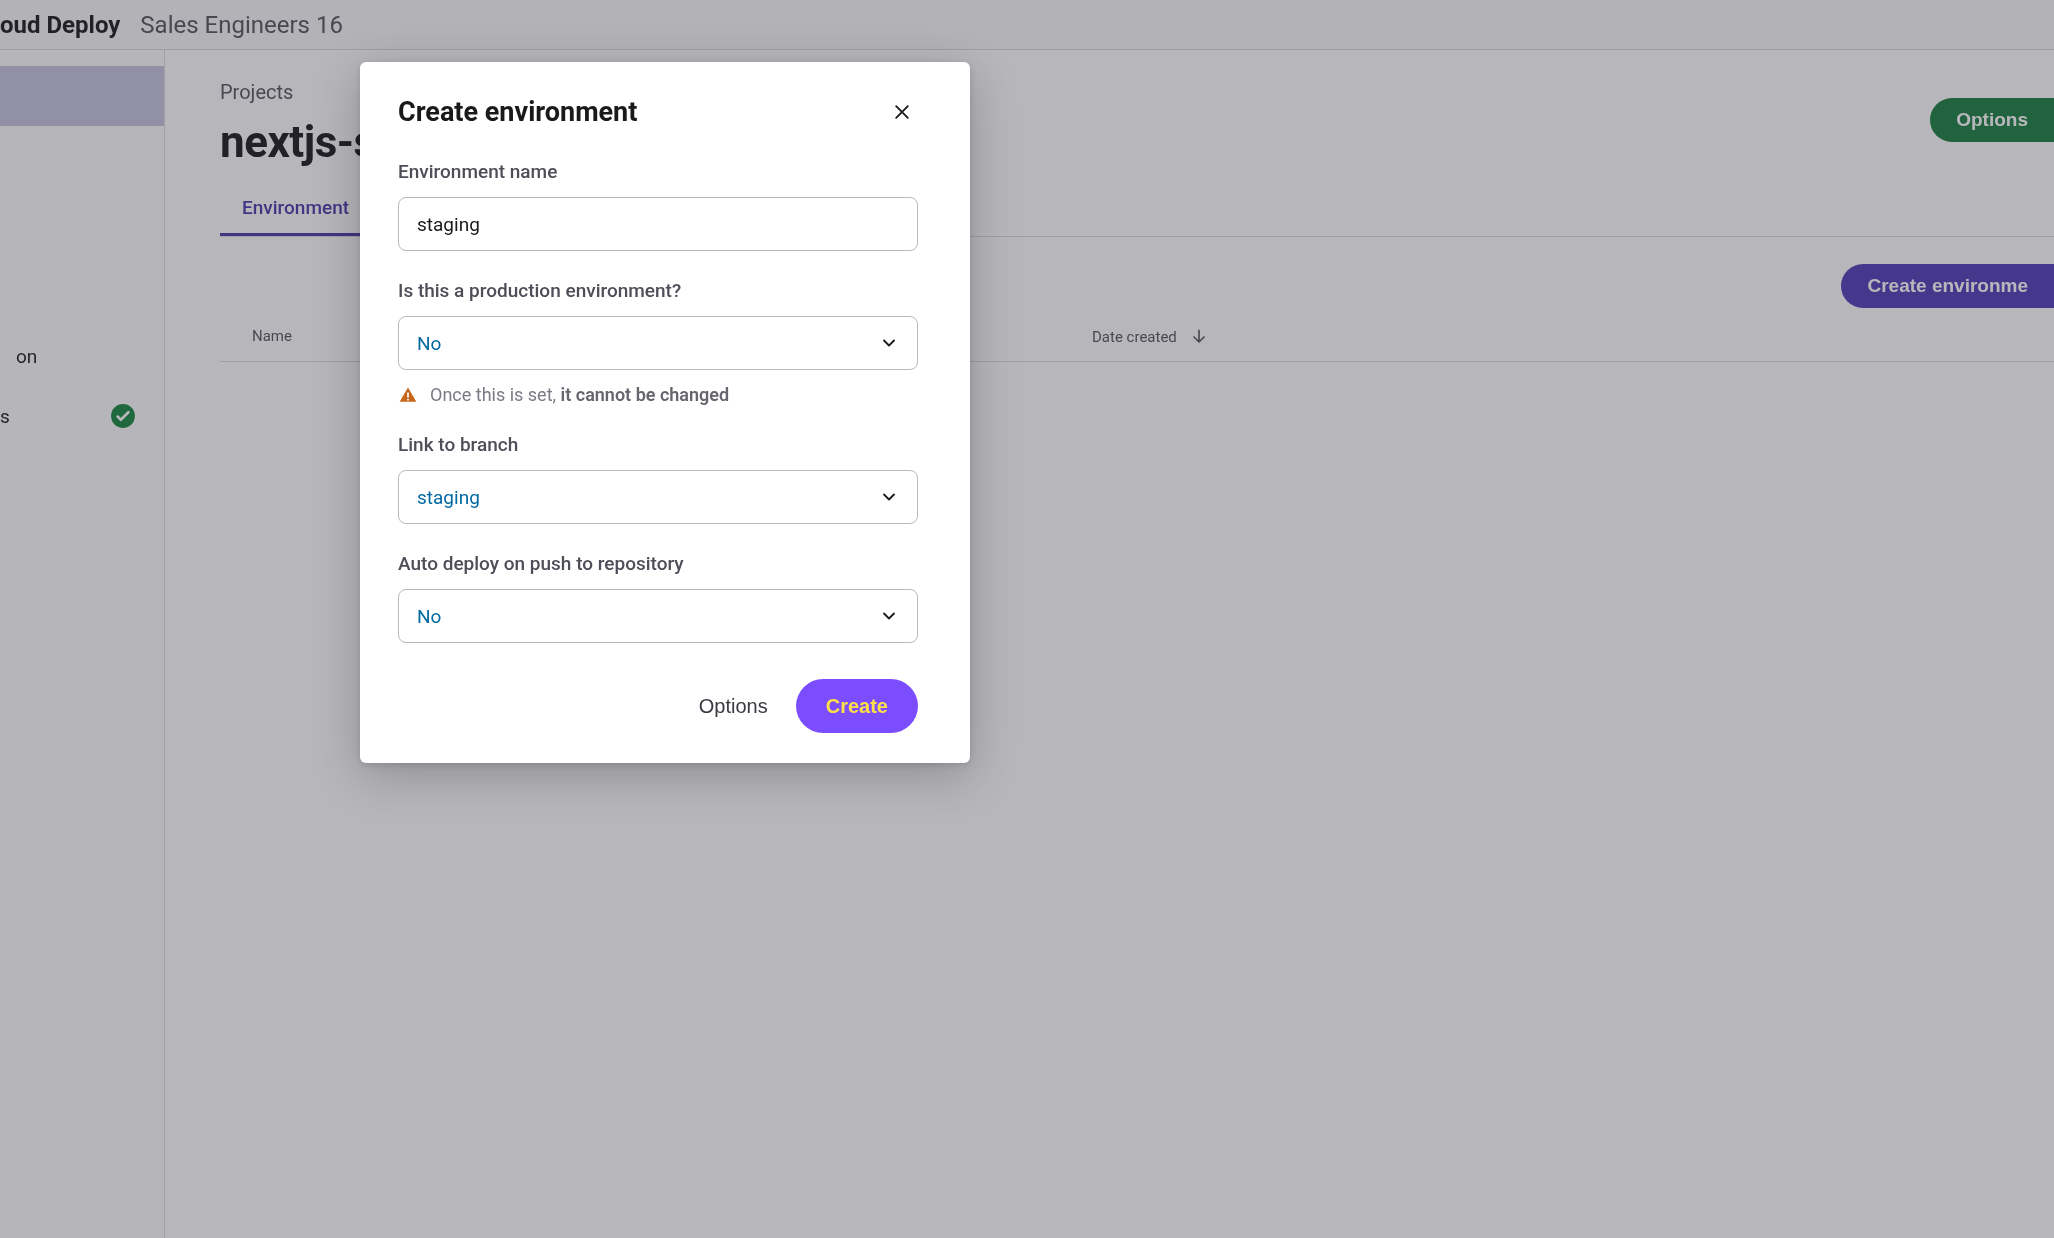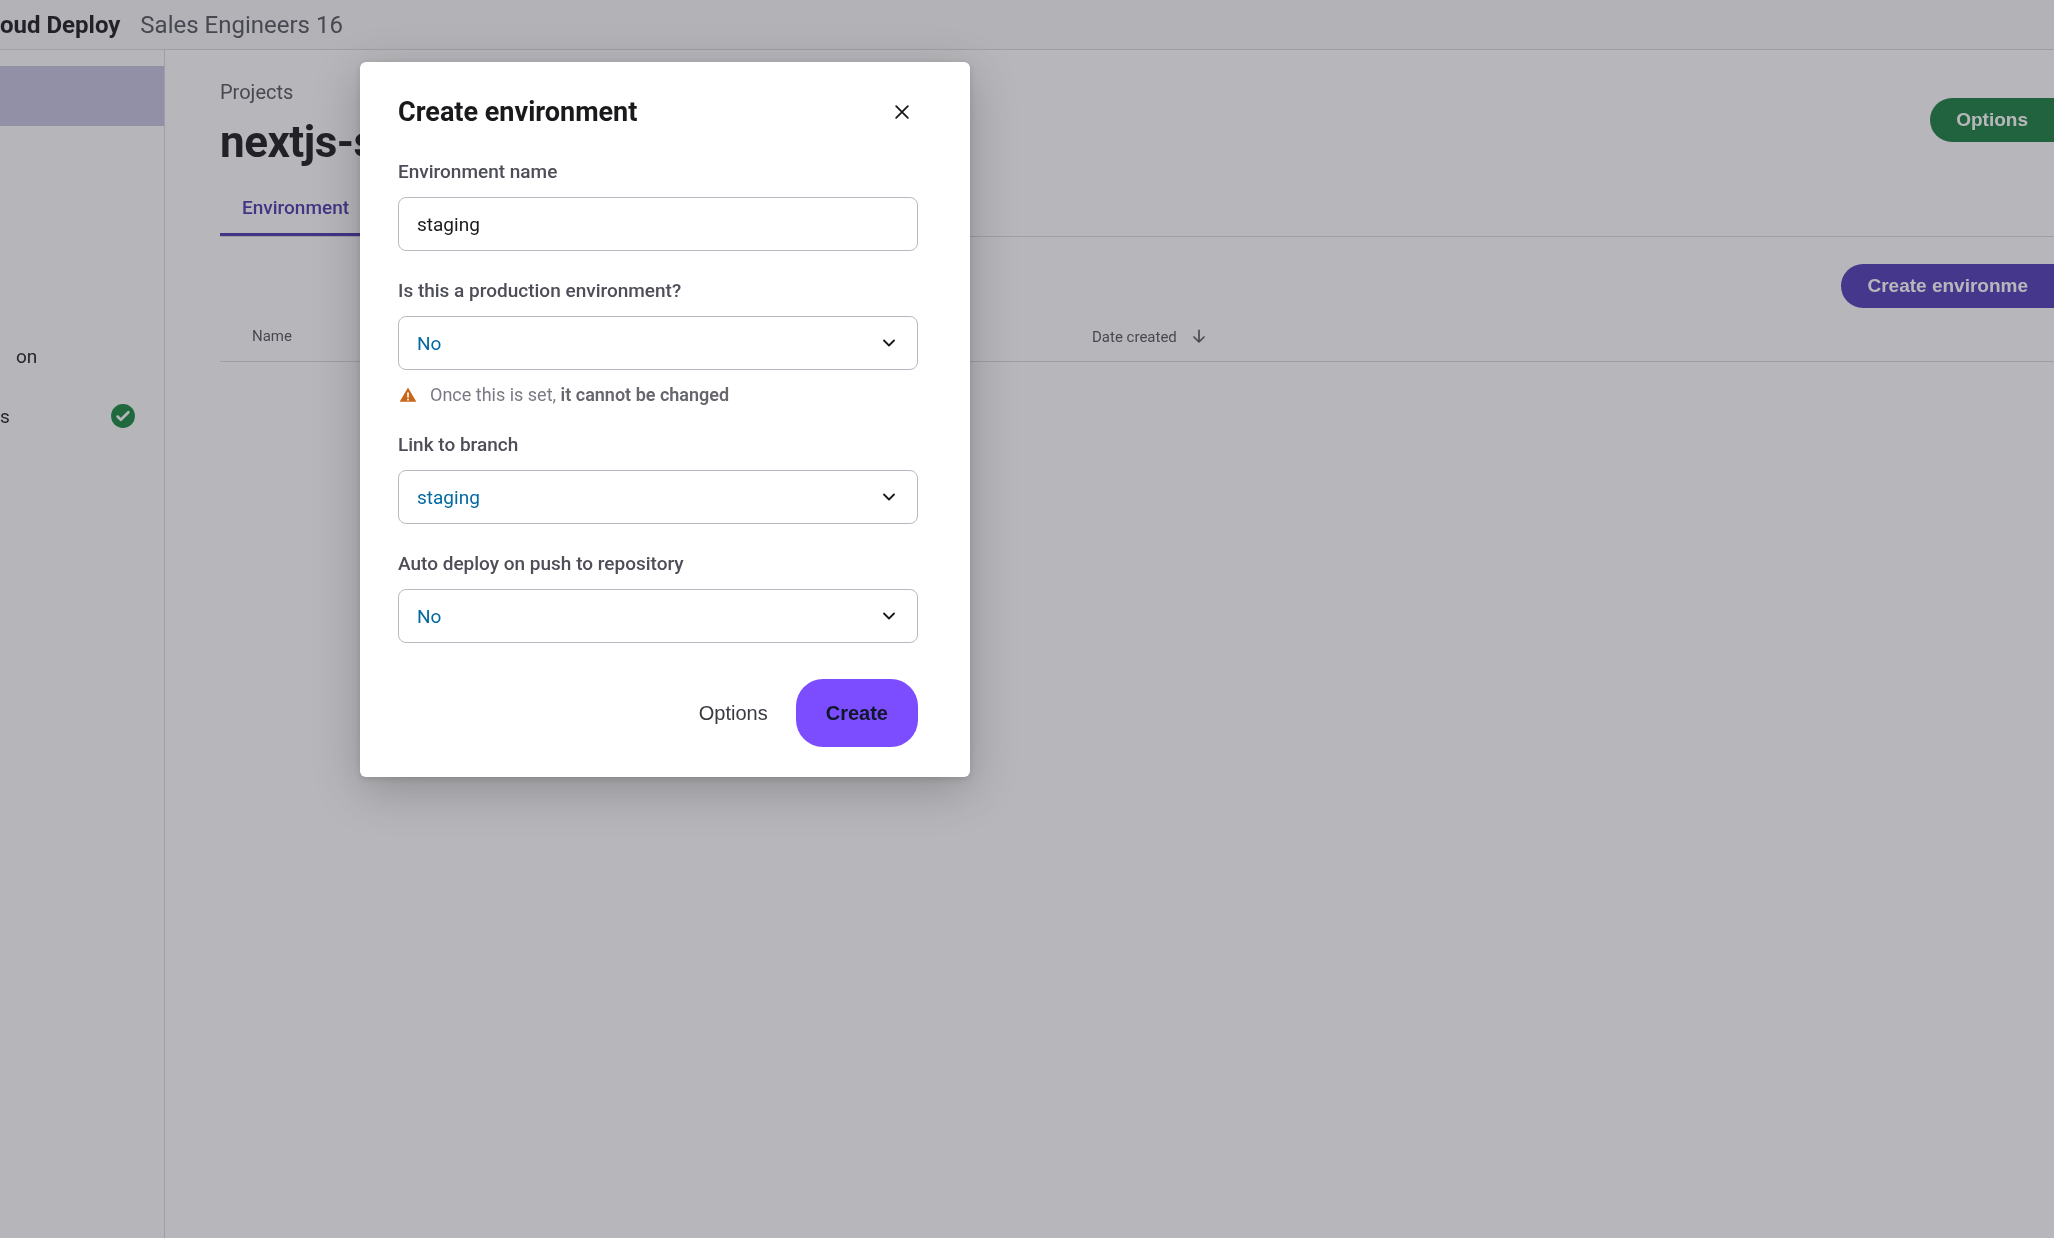--- a/index.html
+++ b/index.html
@@ -179,22 +179,22 @@
 
   .modal-footer {
     display: flex; justify-content: flex-end; align-items: center;
     gap: 28px;
     margin-top: 36px;
   }
   .btn-text {
     background: none; border: none; font-size: 20px; color: #3a3a42; cursor: pointer;
   }
   .btn-primary {
-    background: #7c4dff; color: #0f172a; border: none;
-    height: 68px; padding: 0 30px;
+    background: #7c4dff; color: #fde047; border: none;
+    height: 54px; padding: 0 30px;
     font-size: 20px; font-weight: 600;
     border-radius: 27px; cursor: pointer;
   }
 
   svg { display: block; }
 </style>
 </head>
 <body>
 
 <div class="bg-layer">

